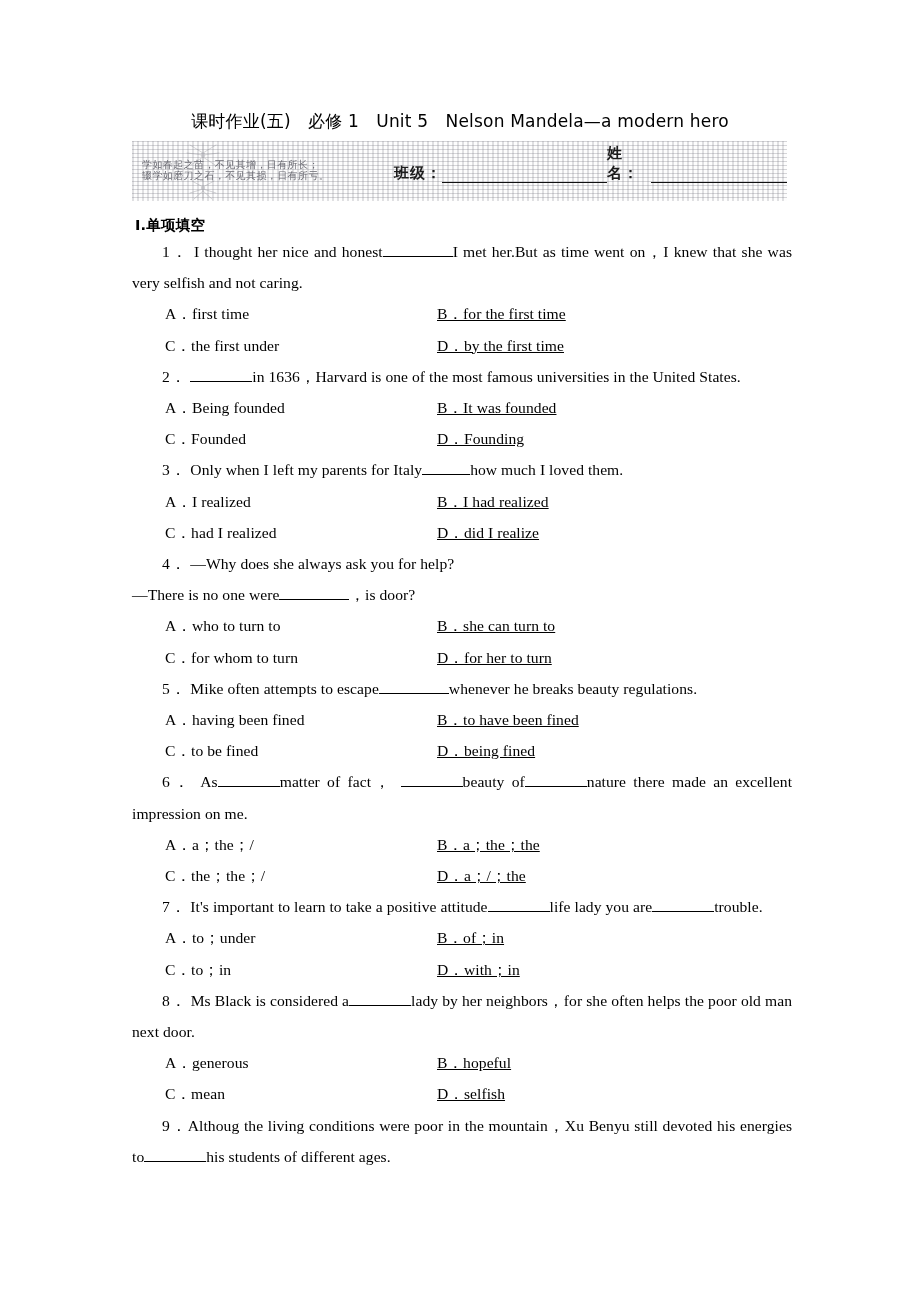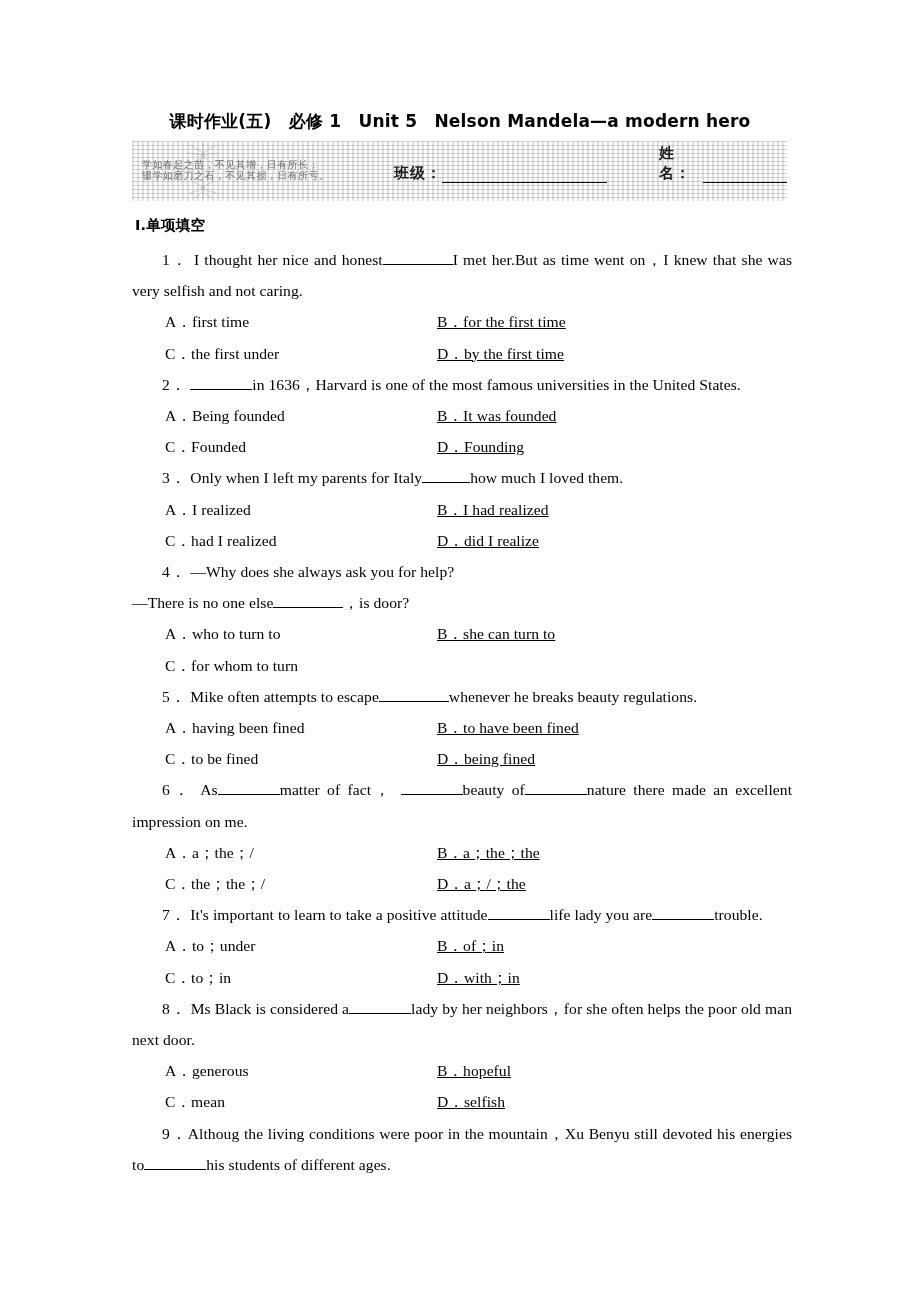--- a/index.html
+++ b/index.html
@@ -27,21 +27,20 @@
   .doc-title {
     position: absolute;
     left: 0;
     top: 110px;
     width: 920px;
     text-align: center;
     font-size: 17.5px;
     line-height: 22px;
     white-space: pre;
     letter-spacing: 0.2px;
-    font-weight: bold;
   }
   .doc-title .cn {
     font-family: "DejaVu Sans", "Liberation Sans", sans-serif;
     font-size: 17px;
   }
 
   
   .banner {
     position: absolute;
     left: 132px;
@@ -100,39 +99,39 @@
     color: #1c1c1c;
     letter-spacing: 1px;
     line-height: 20px;
   }
   .field-rule {
     border-bottom: 1.4px solid #111;
     height: 19px;
   }
   #field-class { left: 262px; }
   #field-class .field-rule { width: 165px; }
-  #field-name  { left: 500px; padding-left: 27px; }
+  #field-name  { left: 475px; }
   #field-name  .field-rule { width: 155px; }
 
   
   .section-head {
     position: absolute;
     left: 135px;
     top: 216px;
     font-family: "DejaVu Sans", "Liberation Sans", sans-serif;
     font-size: 14.5px;
     font-weight: bold;
     letter-spacing: 0.2px;
   }
 
   
   .content {
     position: absolute;
     left: 132px;
-    top: 244px;
+    top: 236px;
     width: 660px;
   }
 
   .q {
     font-size: 15.6px;
     line-height: 31.2px;
     text-align: justify;
     text-justify: inter-word;
     margin: 0 0 0 0;
     text-indent: 30px;
@@ -237,27 +236,28 @@
     <div class="opts">
       <div class="col">A．I realized</div>
       <div class="col col-b">B．I had realized</div>
     </div>
     <div class="opts">
       <div class="col">C．had I realized</div>
       <div class="col col-b">D．did I realize</div>
     </div>
 
     <div class="q nowrap-line"><span class="num">4．</span>&nbsp;<span>—Why does she always ask you for help?</span></div>
-    <div class="q nowrap-line second-line"><span>—There is no one else</span><span class="blank b-lg"></span><span>，is door?</span></div>
+    <div class="q nowrap-line second-line"><span>—There is no one were</span><span class="blank b-lg"></span><span>，is door?</span></div>
     <div class="opts">
       <div class="col">A．who to turn to</div>
       <div class="col col-b">B．she can turn to</div>
     </div>
     <div class="opts">
       <div class="col">C．for whom to turn</div>
+      <div class="col col-b">D．for her to turn</div>
     </div>
 
     <div class="q nowrap-line"><span class="num">5．</span>&nbsp;<span>Mike often attempts to escape</span><span class="blank b-lg"></span><span>whenever he breaks beauty regulations.</span></div>
     <div class="opts">
       <div class="col">A．having been fined</div>
       <div class="col col-b">B．to have been fined</div>
     </div>
     <div class="opts">
       <div class="col">C．to be fined</div>
       <div class="col col-b">D．being fined</div>

